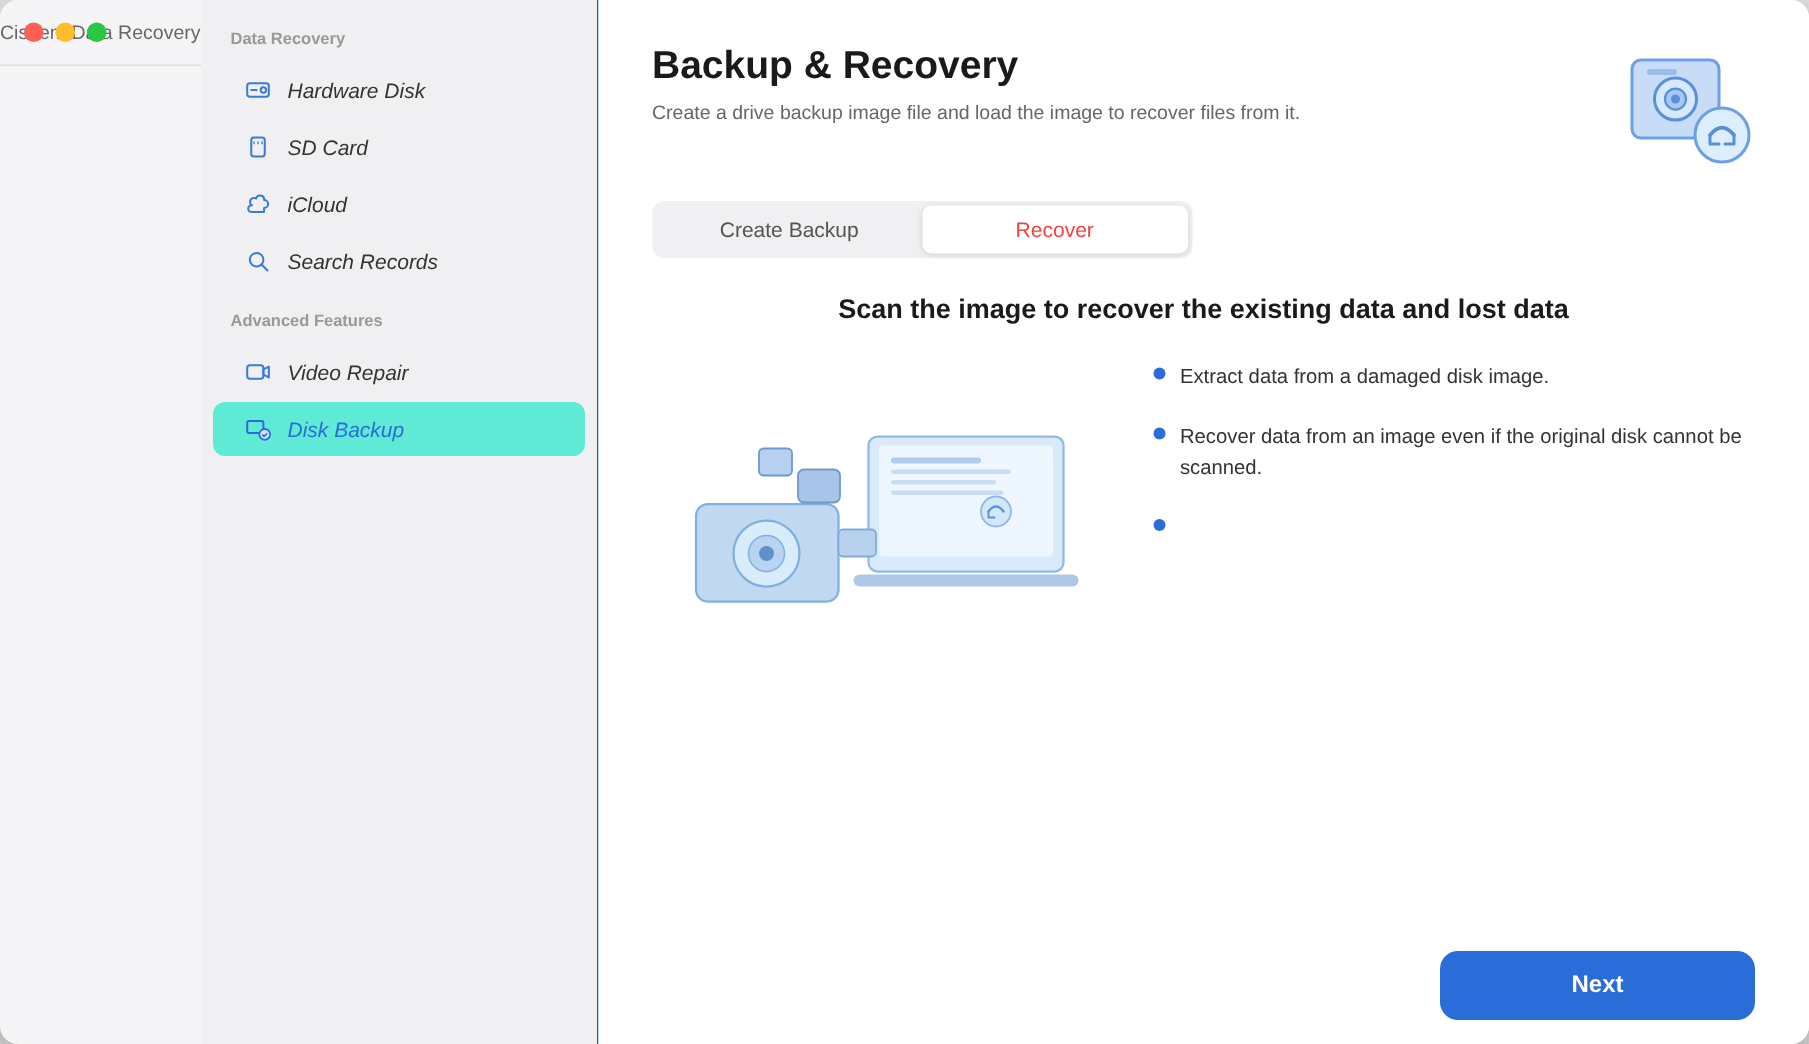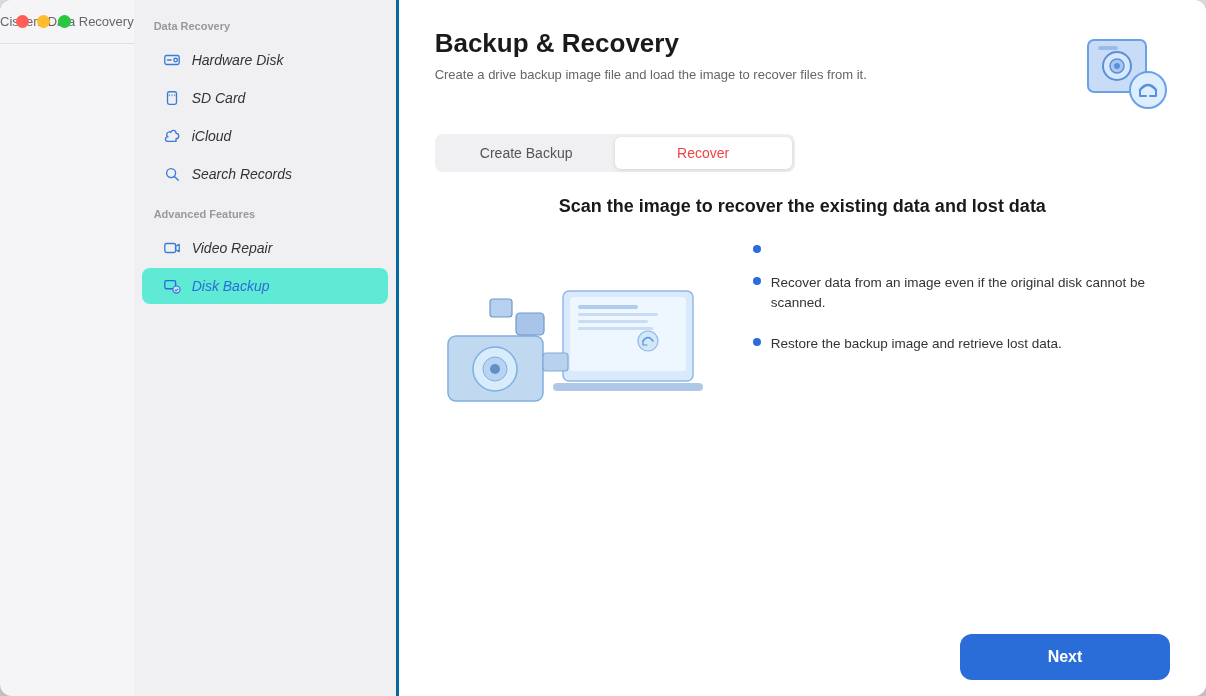--- a/index.html
+++ b/index.html
@@ -53,21 +53,21 @@
     .app-body {
       display: flex;
       flex: 1;
       overflow: hidden;
     }
     .sidebar {
       width: 265px;
       background: #f0f0f2;
       padding: 20px 0;
       flex-shrink: 0;
-      border-right: 3px solid #0369a1;
+      border-right: 1px solid #0369a1;
     }
     .sidebar-section-label {
       font-size: 11px;
       color: #999;
       font-weight: 600;
       padding: 0 20px 8px 20px;
       text-transform: none;
     }
     .sidebar-item {
       display: flex;
@@ -150,21 +150,21 @@
       background: transparent;
       color: #555;
     }
     .tab-btn.active {
       background: #fff;
       color: #ef4444;
       box-shadow: 0 1px 4px rgba(0,0,0,0.12);
     }
     .main-body {
       flex: 1;
-      padding: 24px 24px;
+      padding: 24px 40px;
       display: flex;
       flex-direction: column;
       justify-content: flex-end;
     }
     .recover-section {
       display: flex;
       flex-direction: column;
       flex: 1;
     }
     .recover-title {
@@ -383,28 +383,28 @@
                 <rect x="88" y="72" width="28" height="22" rx="4" fill="#a8c4e8" stroke="#7098c8" stroke-width="1.2"></rect>
                 <rect x="62" y="58" width="22" height="18" rx="3" fill="#b8d0f0" stroke="#7098c8" stroke-width="1.2"></rect>
 
                 <rect x="115" y="112" width="25" height="18" rx="3" fill="#b8d2ee" stroke="#80aadc" stroke-width="1.2"></rect>
               </svg>
             </div>
 
             <div class="recover-features">
               <div class="feature-item">
                 <div class="feature-dot"></div>
+                <span class="feature-text">Extract data from a damaged disk image.</span>
               </div>
               <div class="feature-item">
                 <div class="feature-dot"></div>
                 <span class="feature-text">Recover data from an image even if the original disk cannot be scanned.</span>
               </div>
               <div class="feature-item">
                 <div class="feature-dot"></div>
-                <span class="feature-text">Restore the backup image and retrieve lost data.</span>
               </div>
             </div>
           </div>
         </div>
       </div>
 
       <div class="footer">
         <button class="next-btn">Next</button>
       </div>
     </div>

